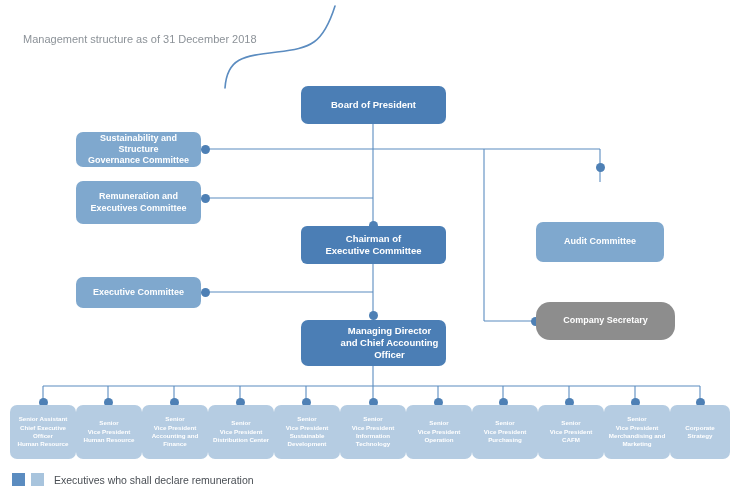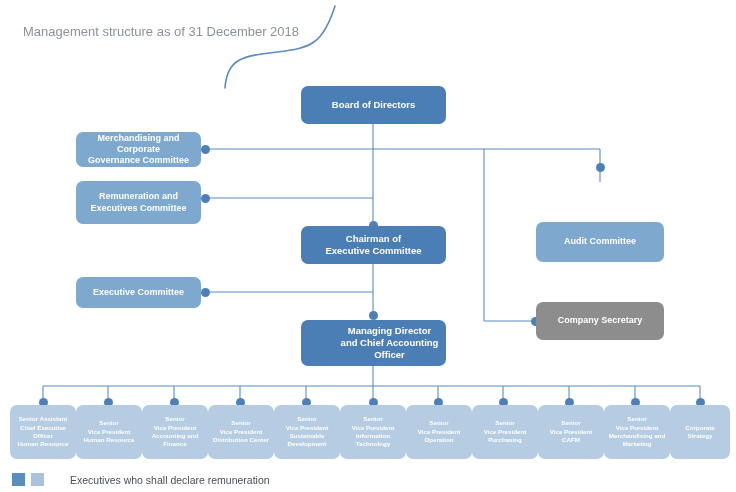--- a/index.html
+++ b/index.html
@@ -28,22 +28,22 @@
     top: 6px;
     font-size: 19px;
     font-weight: bold;
     color: #3d4a52;
     letter-spacing: 0.1px;
     white-space: nowrap;
   }
   .page-subtitle {
     position: absolute;
     left: 23px;
-    top: 24px;
-    font-size: 13px;
+    top: 33px;
+    font-size: 11px;
     color: #8c9298;
     white-space: nowrap;
   }
   .swoosh {
     position: absolute;
     left: 215px;
     top: 0px;
     width: 135px;
     height: 90px;
     pointer-events: none;
@@ -90,21 +90,21 @@
     align-items: center;
     gap: 6px;
   }
   .legend .sw {
     width: 13px;
     height: 13px;
   }
   .legend .sw.a { background: #5b8cc0; }
   .legend .sw.b { background: #a8c4dd; }
   .legend .lbl {
-    margin-left: 20px;
+    margin-left: 4px;
     font-size: 10.5px;
     color: #4a4f55;
     white-space: nowrap;
   }
 </style>
 </head>
 <body>
 
 <div id="chart-root">
 
@@ -167,61 +167,61 @@
   <div class="dot" style="left:236px; top:398px;"></div>
   <div class="dot" style="left:302px; top:398px;"></div>
   <div class="dot" style="left:369px; top:398px;"></div>
   <div class="dot" style="left:434px; top:398px;"></div>
   <div class="dot" style="left:499px; top:398px;"></div>
   <div class="dot" style="left:565px; top:398px;"></div>
   <div class="dot" style="left:631px; top:398px;"></div>
   <div class="dot" style="left:696px; top:398px;"></div>
 
   <div class="node dark" style="left:301px; top:86px; width:145px; height:38px;">
-    <span class="ln">Board of Directors</span>
+    <span class="ln">Board of President</span>
   </div>
 
   <div class="node mid" style="left:76px; top:132px; width:125px; height:35px;">
     <div>
-      <span class="ln">Merchandising and Corporate</span>
+      <span class="ln">Sustainability and Structure</span>
       <span class="ln">Governance Committee</span>
     </div>
   </div>
 
   <div class="node mid" style="left:76px; top:181px; width:125px; height:43px;">
     <div>
       <span class="ln">Remuneration and</span>
       <span class="ln">Executives Committee</span>
     </div>
   </div>
 
   <div class="node mid" style="left:76px; top:277px; width:125px; height:31px;">
     <span class="ln">Executive Committee</span>
   </div>
 
-  <div class="node dark" style="left:301px; top:226px; width:145px; height:38px;">
+  <div class="node dark" style="left:301px; top:226px; width:145px; height:38px;border-radius:6px;">
     <div>
       <span class="ln">Chairman of</span>
       <span class="ln">Executive Committee</span>
     </div>
   </div>
 
   <div class="node dark" style="left:301px; top:320px; width:145px; height:46px;padding-left:36px;">
     <div>
       <span class="ln">Managing Director</span>
       <span class="ln">and Chief Accounting Officer</span>
     </div>
   </div>
 
   <div class="node mid" style="left:536px; top:182px; width:128px; height:40px;margin-top:40px;">
     <span class="ln">Audit Committee</span>
   </div>
 
 
-  <div class="node gray" style="left:536px; top:302px; width:128px; height:38px;">
+  <div class="node gray" style="left:536px; top:302px; width:139px; height:38px;border-radius:14px;">
     <span class="ln">Company Secretary</span>
   </div>
 
   <div class="node leaf" style="left:10px;  top:405px; width:66px; height:54px;">
       <div>
         <span class="ln">Senior Assistant</span>
         <span class="ln">Chief Executive</span>
         <span class="ln">Officer</span>
         <span class="ln">Human Resource</span>
       </div>

